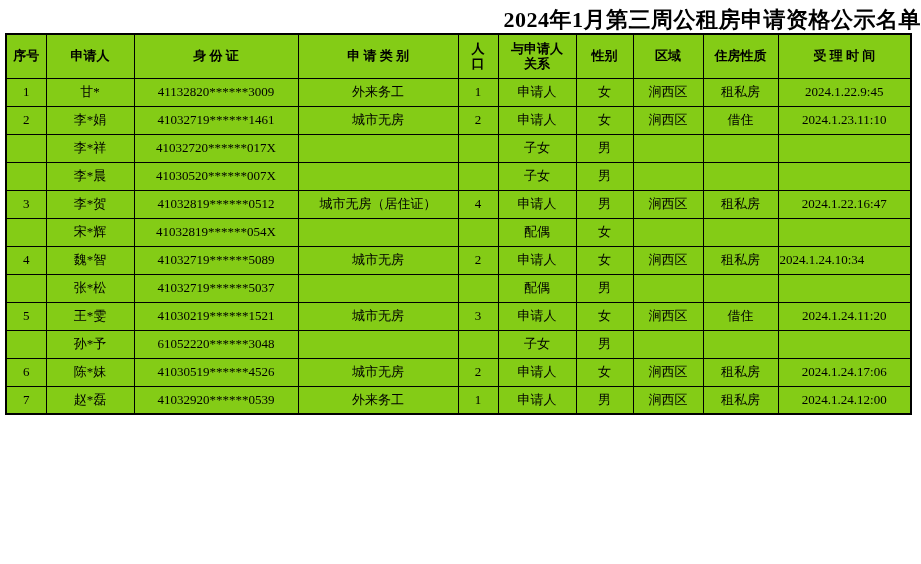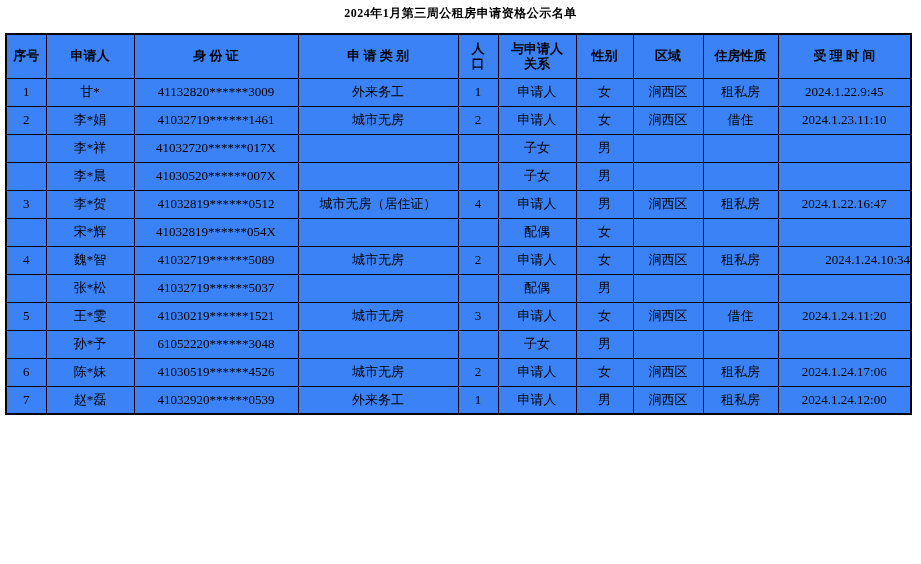--- a/index.html
+++ b/index.html
@@ -14,34 +14,34 @@
     background: #ffffff;
     color: #000000;
     font-family: "Liberation Serif", "DejaVu Serif", serif;
     overflow: hidden;
   }
   .title {
     position: absolute;
     top: 5px;
     left: 0;
     width: 100%;
-    text-align: center;
-    font-size: 12px;
+    text-align: right;
+    font-size: 22px;
     font-weight: bold;
     letter-spacing: 0.5px;
     white-space: nowrap;
   }
   table.roster {
     position: absolute;
     left: 5px;
     top: 33px;
     border-collapse: collapse;
     table-layout: fixed;
     border: 2px solid #000000;
-    background: #3b82f6;
+    background: #84cc16;
   }
   table.roster th,
   table.roster td {
     border: 1px solid #000000;
     text-align: center;
     vertical-align: middle;
     padding: 0;
     margin: 0;
     overflow: hidden;
     font-size: 13px;
@@ -51,21 +51,21 @@
   table.roster th {
     font-weight: bold;
     white-space: pre-line;
   }
   table.roster thead tr { height: 44px; }
   table.roster tbody tr { height: 28px; }
   table.roster tbody tr:nth-child(14) { height: 30px; }
   table.roster tbody tr:nth-child(15) { height: 37px; }
   table.roster tbody tr:nth-child(16) { height: 38px; }
   table.roster td.align-left {
-    text-align: right;
+    text-align: left;
     padding-left: 1px;
   }
 </style>
 </head>
 <body>
 
 <div class="page">
   <div class="title">2024年1月第三周公租房申请资格公示名单</div>
 
   <table class="roster">

